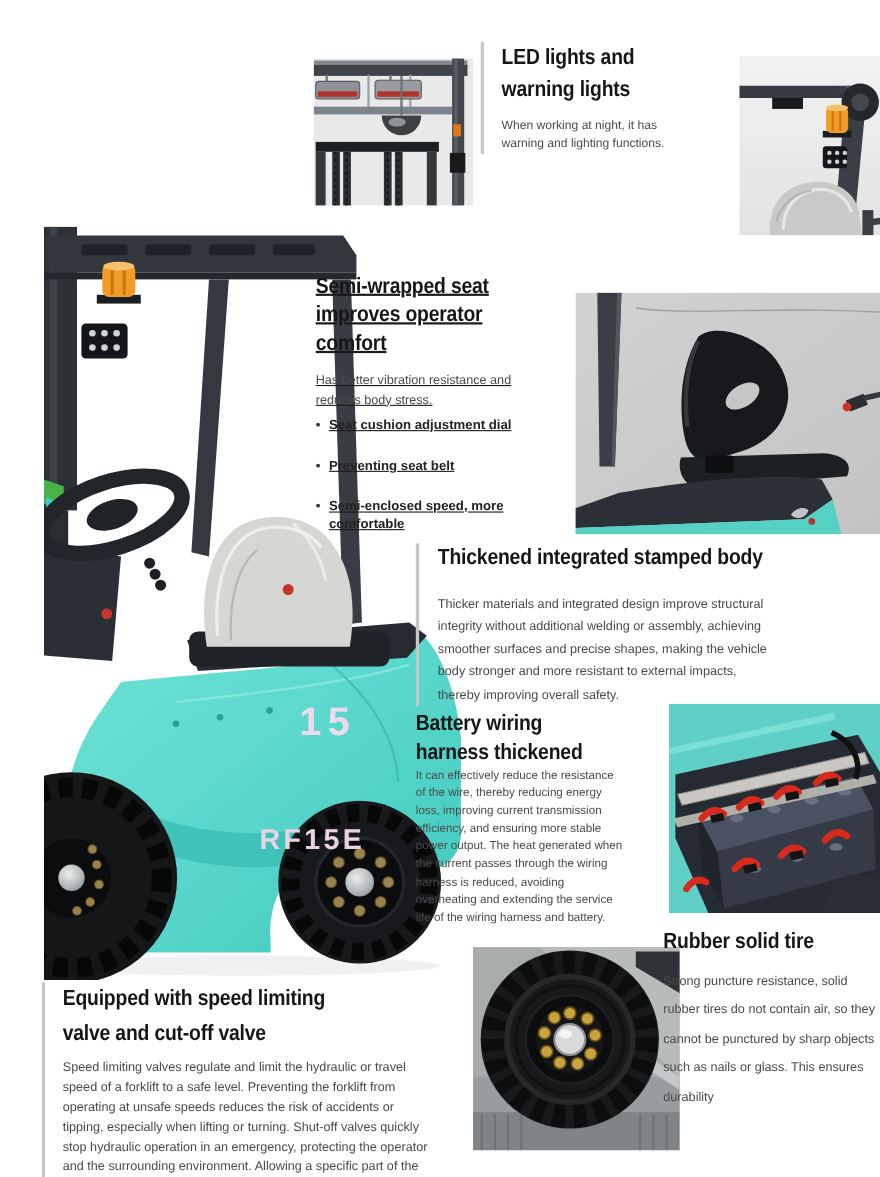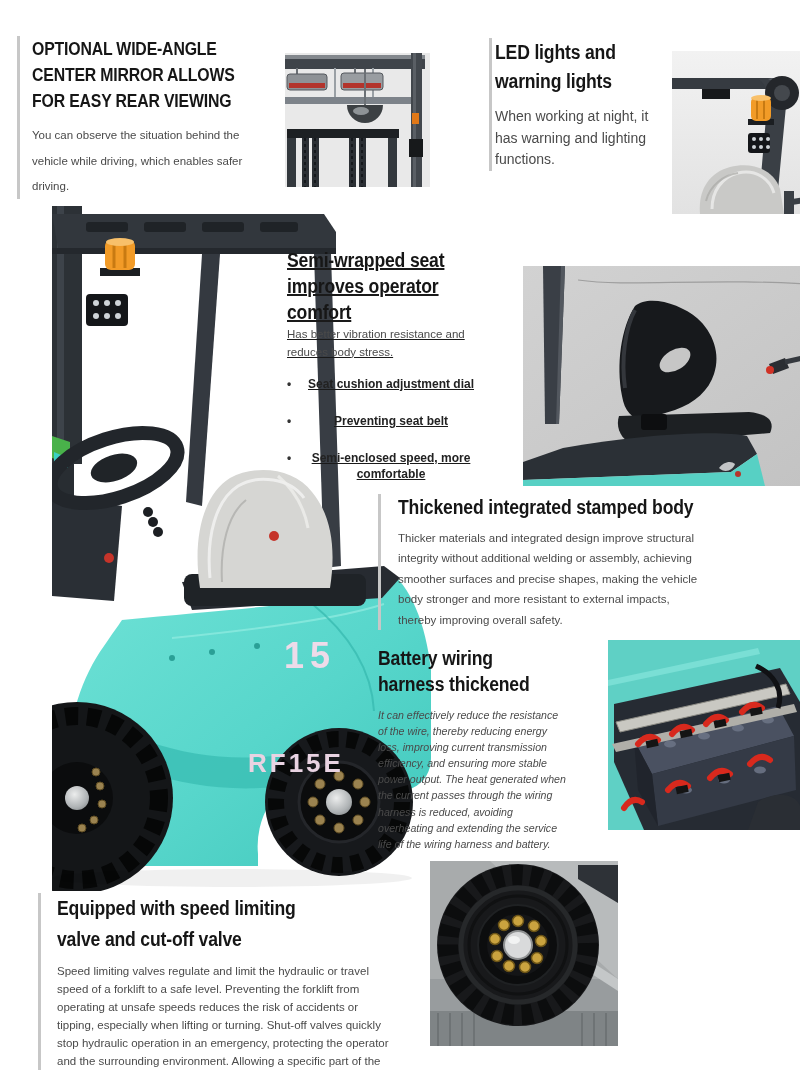--- a/index.html
+++ b/index.html
@@ -14,71 +14,63 @@
   .ph{position:absolute;overflow:hidden;}
   .ph svg{display:block;}
 
   
   #sec-mirror{left:17px;top:36px;width:228px;padding-left:12px;}
   #sec-mirror h2{font-size:18px;line-height:1.45;}
   #sec-mirror p{font-size:11.5px;line-height:2.2;margin-top:9px;}
 
   #img-mast{left:245px;top:37px;width:145px;height:134px;}
 
-  #sec-led{left:489px;top:38px;width:172px;padding-left:3px;}
+  #sec-led{left:437px;top:38px;width:172px;padding-left:16px;}
   #sec-led h2{font-size:20px;line-height:1.45;}
-  #sec-led p{font-size:14px;line-height:1.55;margin-top:10px;}
+  #sec-led p{font-size:11px;line-height:1.55;margin-top:10px;}
 
   #img-led{left:632px;top:35px;width:163px;height:163px;}
-  #img-forklift{left:12px;top:190px;width:390px;height:685px;}
+  #img-forklift{left:0;top:190px;width:390px;height:685px;}
 
   #sec-seat{left:287px;top:247px;width:196px;text-decoration:underline;}
   #sec-seat h2{font-size:20px;line-height:1.3;}
-  #sec-seat p{font-size:11.5px;line-height:1.55;margin-top:1px;}
-  #sec-seat ul{list-style:none;margin:14px 0 0 0;padding:0;text-align:center;}
+  #sec-seat p{font-size:11.5px;line-height:1.55;margin-top:13px;}
+  #sec-seat ul{list-style:none;margin:4px 0 0 0;padding:0;}
   #sec-seat li{position:relative;padding-left:12px;margin-bottom:21px;
                font-size:12px;font-weight:700;color:#222;line-height:1.35;}
   #sec-seat li::before{content:"\2022";position:absolute;left:0;top:0;color:#333;}
 
   #img-seat{left:483px;top:250px;width:317px;height:220px;}
 
   #sec-stamped{left:378px;top:494px;width:418px;padding-left:17px;}
   #sec-stamped h2{font-size:20px;line-height:1.3;white-space:nowrap;}
-  #sec-stamped p{font-size:11.5px;line-height:1.78;margin-top:8px;width:302px;}
+  #sec-stamped p{font-size:11.5px;line-height:1.78;margin-top:20px;width:302px;}
 
   #sec-battery{left:378px;top:645px;width:190px;}
   #sec-battery h2{font-size:20px;line-height:1.3;}
-  #sec-battery p{font-size:10.6px;line-height:1.52;margin-top:10px;font-style:italic;}
+  #sec-battery p{font-size:10.6px;line-height:1.52;}
 
   #img-battery{left:568px;top:624px;width:192px;height:190px;}
   #img-tire{left:390px;top:845px;width:188px;height:185px;}
 
   #sec-tire{left:603px;top:843px;width:197px;}
   #sec-tire h2{font-size:20px;line-height:1.3;white-space:nowrap;}
   #sec-tire p{font-size:11.5px;line-height:2.3;margin-top:10px;}
 
   #sec-valve{left:38px;top:893px;width:352px;padding-left:16px;}
   #sec-valve h2{font-size:20px;line-height:1.55;}
   #sec-valve p{font-size:11.5px;line-height:1.56;margin-top:8px;width:334px;}
 
   .svgtext{font-family:"Liberation Sans",sans-serif;font-weight:700;}
 </style>
 </head>
 <body>
 
 <div class="page">
 
-  <section class="sec ruled" id="sec-mirror">
-    <h2>
-      <span class="tl">OPTIONAL WIDE-ANGLE</span>
-      <span class="tl">CENTER MIRROR ALLOWS</span>
-      <span class="tl">FOR EASY REAR VIEWING</span>
-    </h2>
-    <p class="bodytxt">You can observe the situation behind the vehicle while driving, which enables safer driving.</p>
-  </section>
 
   <figure class="ph" id="img-mast">
     <svg width="145" height="134" viewBox="0 0 145 134">
       <rect x="0" y="0" width="145" height="134" fill="#e9e9e9"></rect>
       <rect x="0" y="2" width="140" height="5" fill="#83888d"></rect>
       <rect x="0" y="6" width="140" height="10" fill="#3f444a"></rect>
       <rect x="126" y="0" width="11" height="134" fill="#42474d"></rect>
       <rect x="128" y="0" width="3" height="134" fill="#5a5f65"></rect>
       <rect x="127" y="60" width="7" height="11" fill="#e07818"></rect>
       <rect x="124" y="86" width="14" height="18" fill="#17191b"></rect>
@@ -449,20 +441,26 @@
             <circle cx="65" cy="78" r="5.5"></circle>
             <circle cx="74" cy="64" r="5.5"></circle>
         </g>
         <circle cx="88" cy="84" r="14" fill="#d9dadb"></circle>
         <circle cx="88" cy="84" r="14" fill="none" stroke="#8f9192" stroke-width="2"></circle>
         <ellipse cx="84" cy="79" rx="6" ry="4" fill="#f2f3f3"></ellipse>
       </g>
     </svg>
   </figure>
 
+  <section class="sec" id="sec-tire">
+    <h2>
+      <span class="tl">Rubber solid tire</span>
+    </h2>
+    <p class="bodytxt">Strong puncture resistance, solid rubber tires do not contain air, so they cannot be punctured by sharp objects such as nails or glass. This ensures durability</p>
+  </section>
 
   <section class="sec ruled" id="sec-valve">
     <h2>
       <span class="tl">Equipped with speed limiting</span>
       <span class="tl">valve and cut-off valve</span>
     </h2>
     <p class="bodytxt">Speed limiting valves regulate and limit the hydraulic or travel speed of a forklift to a safe level. Preventing the forklift from operating at unsafe speeds reduces the risk of accidents or tipping, especially when lifting or turning. Shut-off valves quickly stop hydraulic operation in an emergency, protecting the operator and the surrounding environment. Allowing a specific part of the hydraulic system to be isolated for inspection or repair without draining the entire system.</p>
   </section>
 
 </div>

